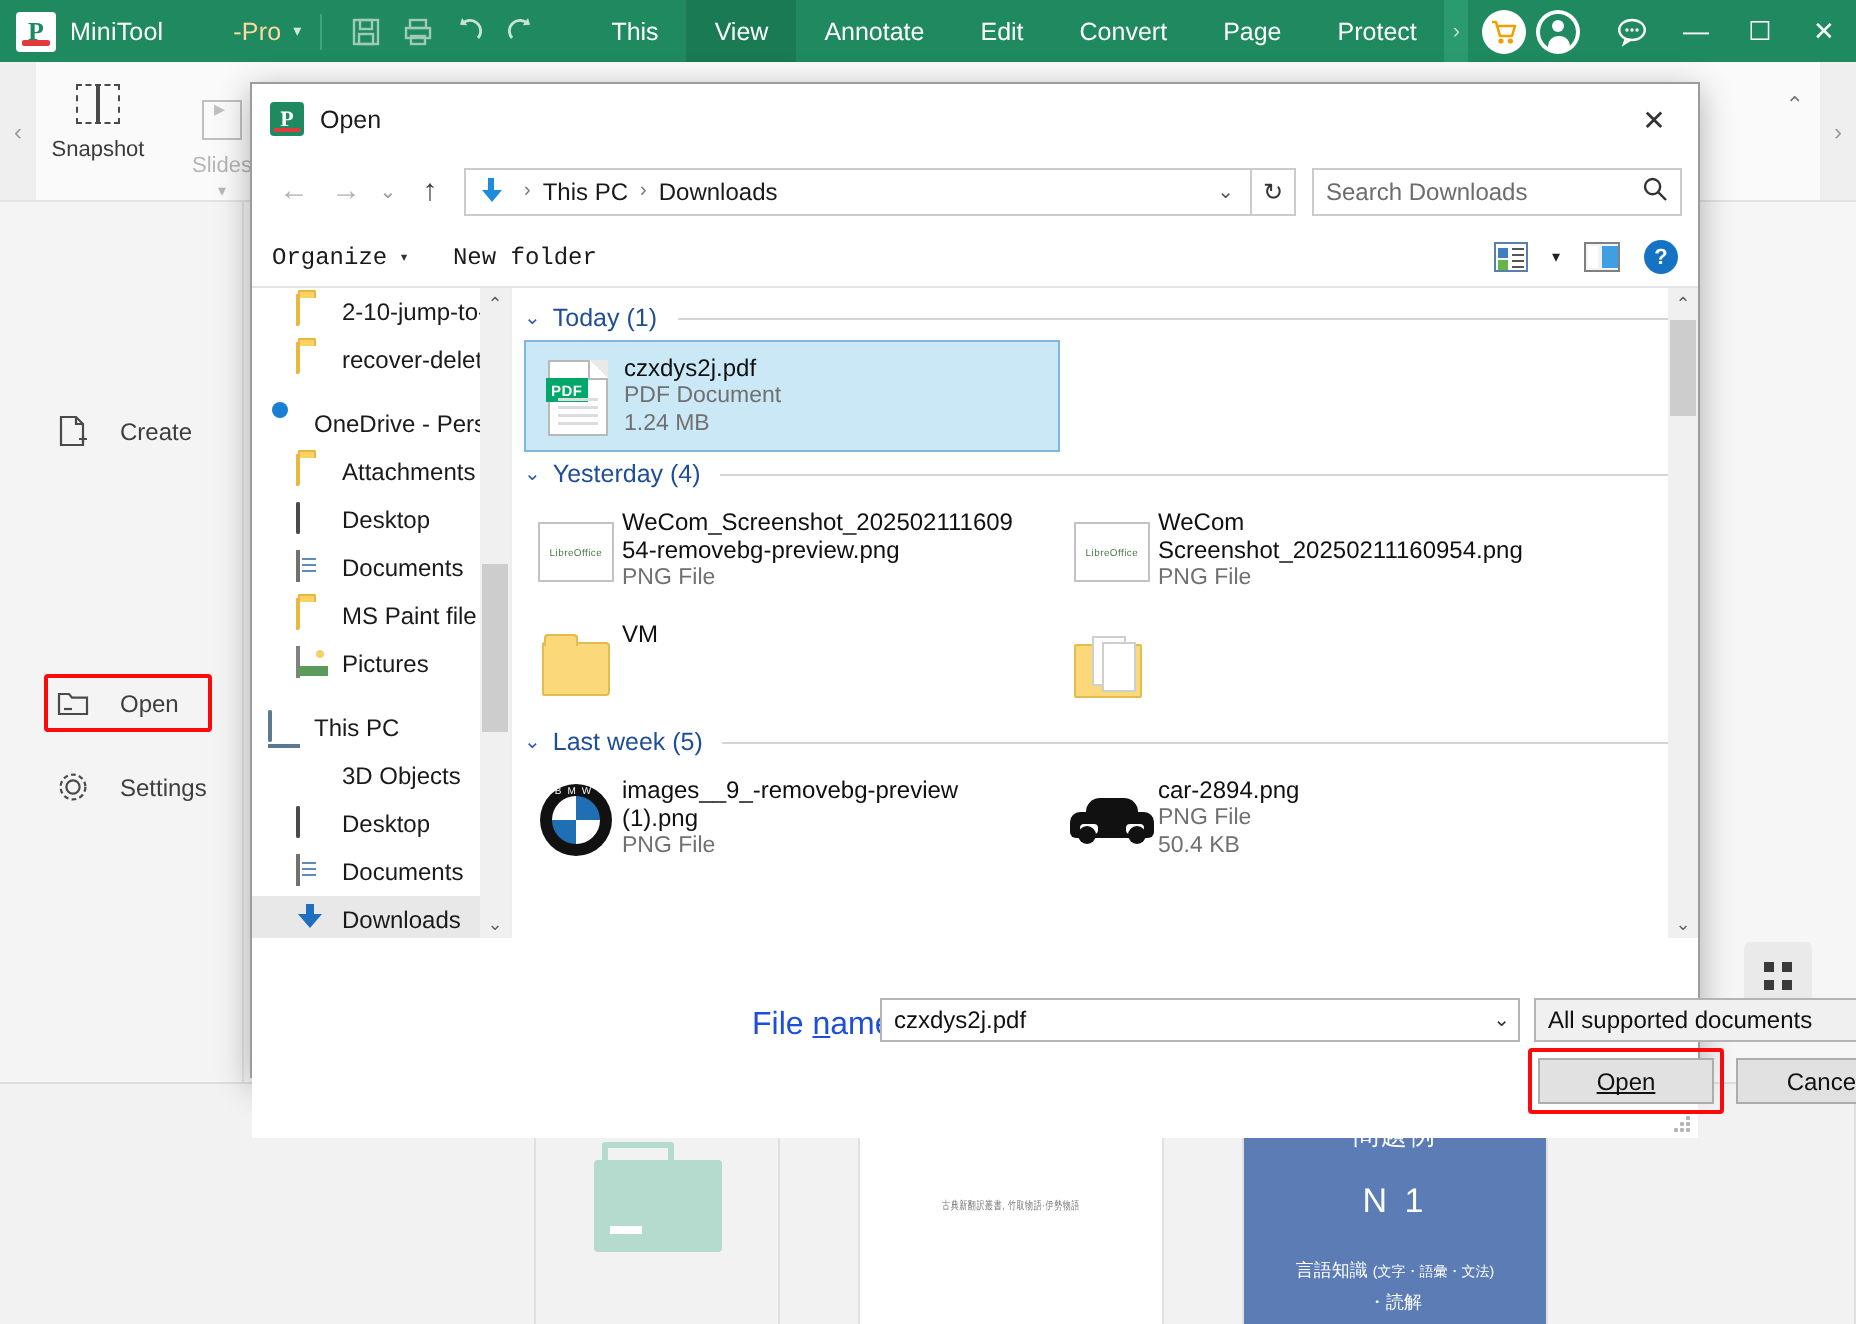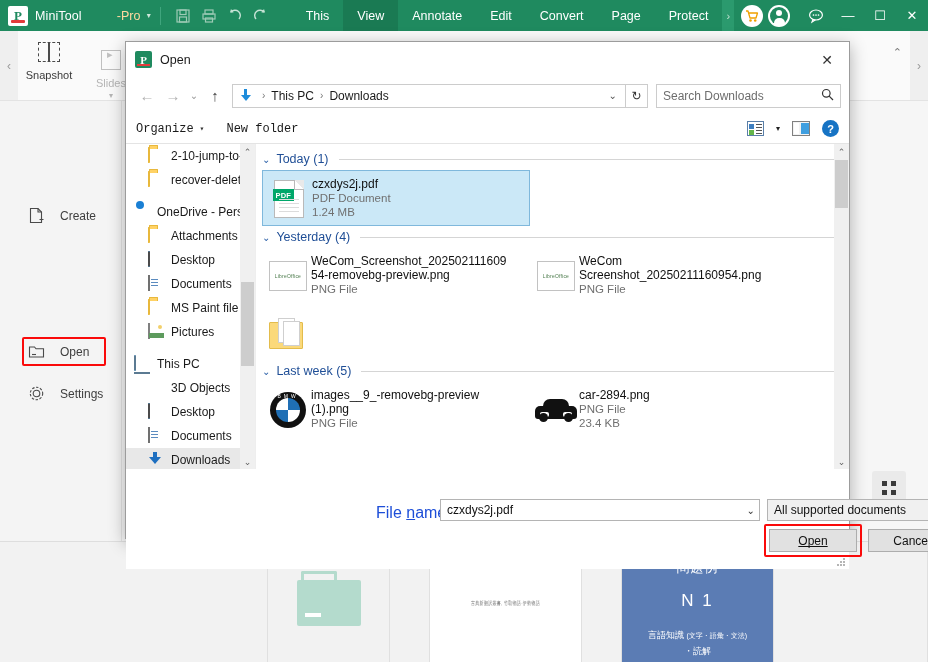--- a/index.html
+++ b/index.html
@@ -788,20 +788,28 @@
           </div>
           <div class="tile">
             <div class="tile-ico">
                 <div class="lo-ico">
                   <span>LibreOffice</span>
                 </div>
               </div>
             <div class="tile-txt">
               <div class="t-name">WeCom Screenshot_20250211160954.png</div>
               <div class="t-sub">PNG File</div>
+            </div>
+          </div>
+          <div class="tile">
+            <div class="tile-ico">
+                <div class="fold-big"></div>
+              </div>
+            <div class="tile-txt">
+              <div class="t-name">VM</div>
             </div>
           </div>
           <div class="tile">
             <div class="tile-ico">
                 <div class="fold-docs">
                   <div class="back"></div>
                   <div class="p1"></div>
                   <div class="p2"></div>
                 </div>
               </div>
@@ -832,21 +840,21 @@
                   <div class="body"></div>
                   <div class="w1"></div>
                   <div class="w2"></div>
                   <div class="wh1"></div>
                   <div class="wh2"></div>
                 </div>
             </div>
             <div class="tile-txt">
               <div class="t-name">car-2894.png</div>
               <div class="t-sub">PNG File</div>
-              <div class="t-sub">23.4 KB</div>
+              <div class="t-sub">50.4 KB</div>
             </div>
           </div>
         </div>
 
         <div class="fl-scroll">
           <div class="sb-up">⌃</div>
           <div class="sb-thumb"></div>
           <div class="sb-dn">⌄</div>
         </div>
       </div>

